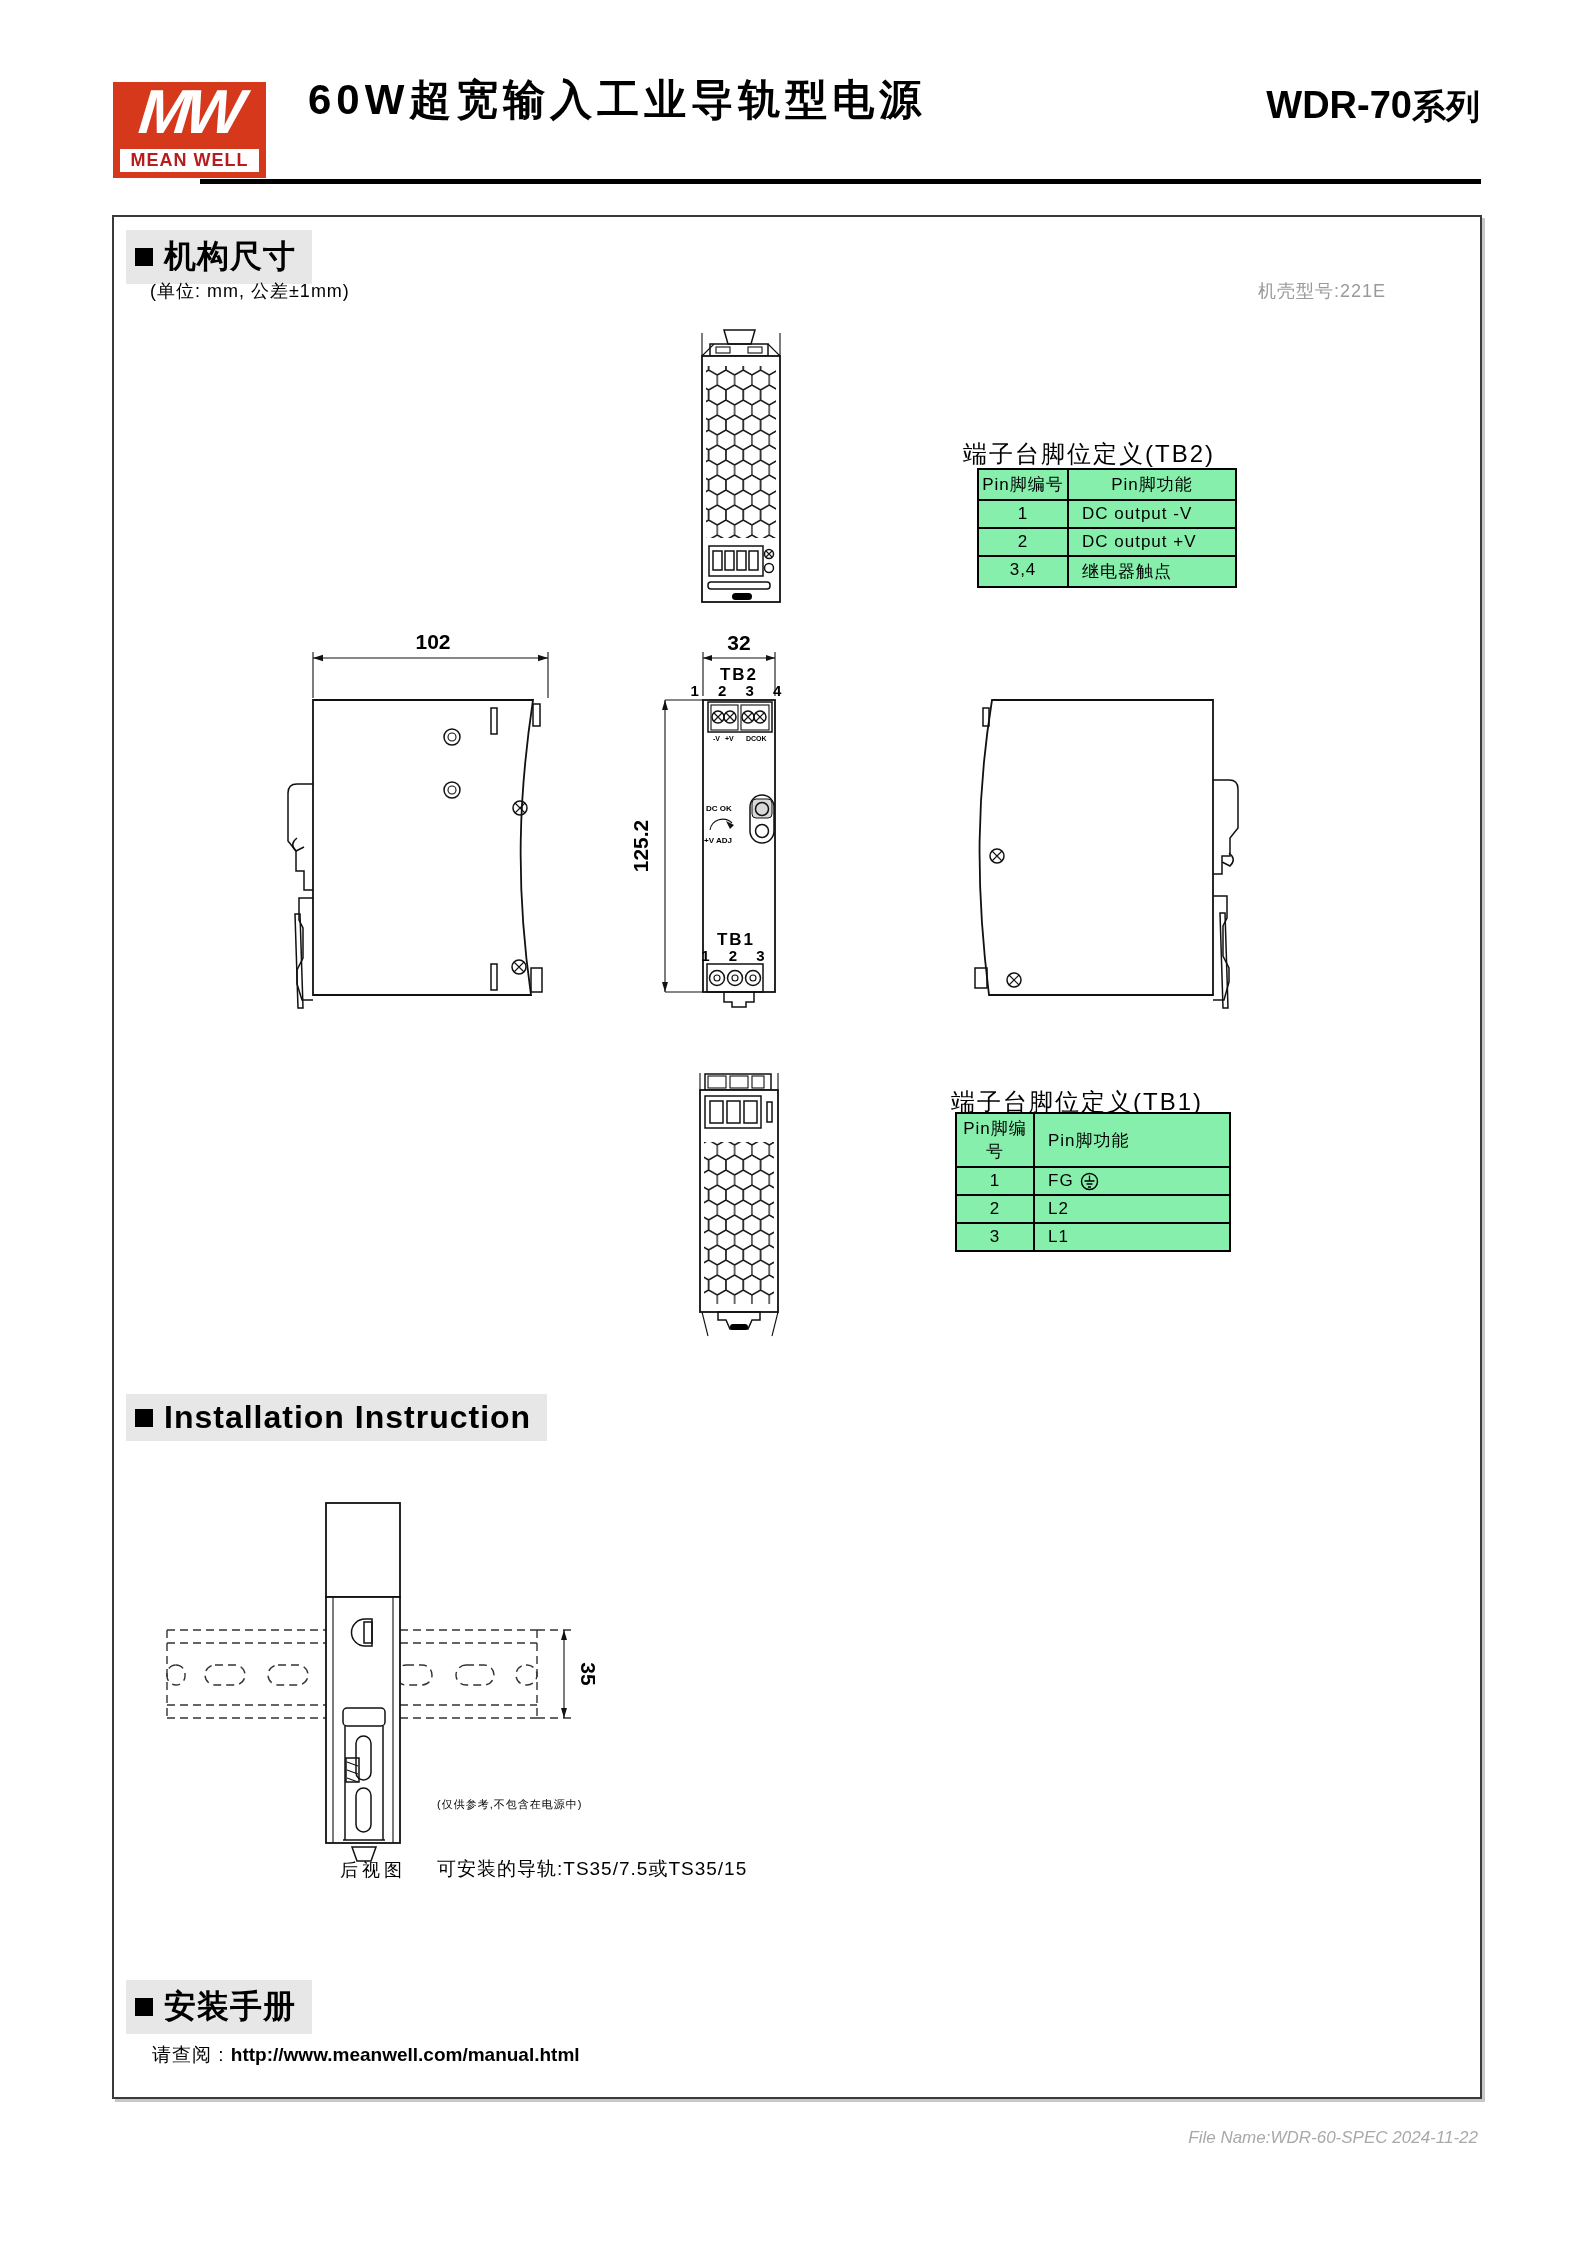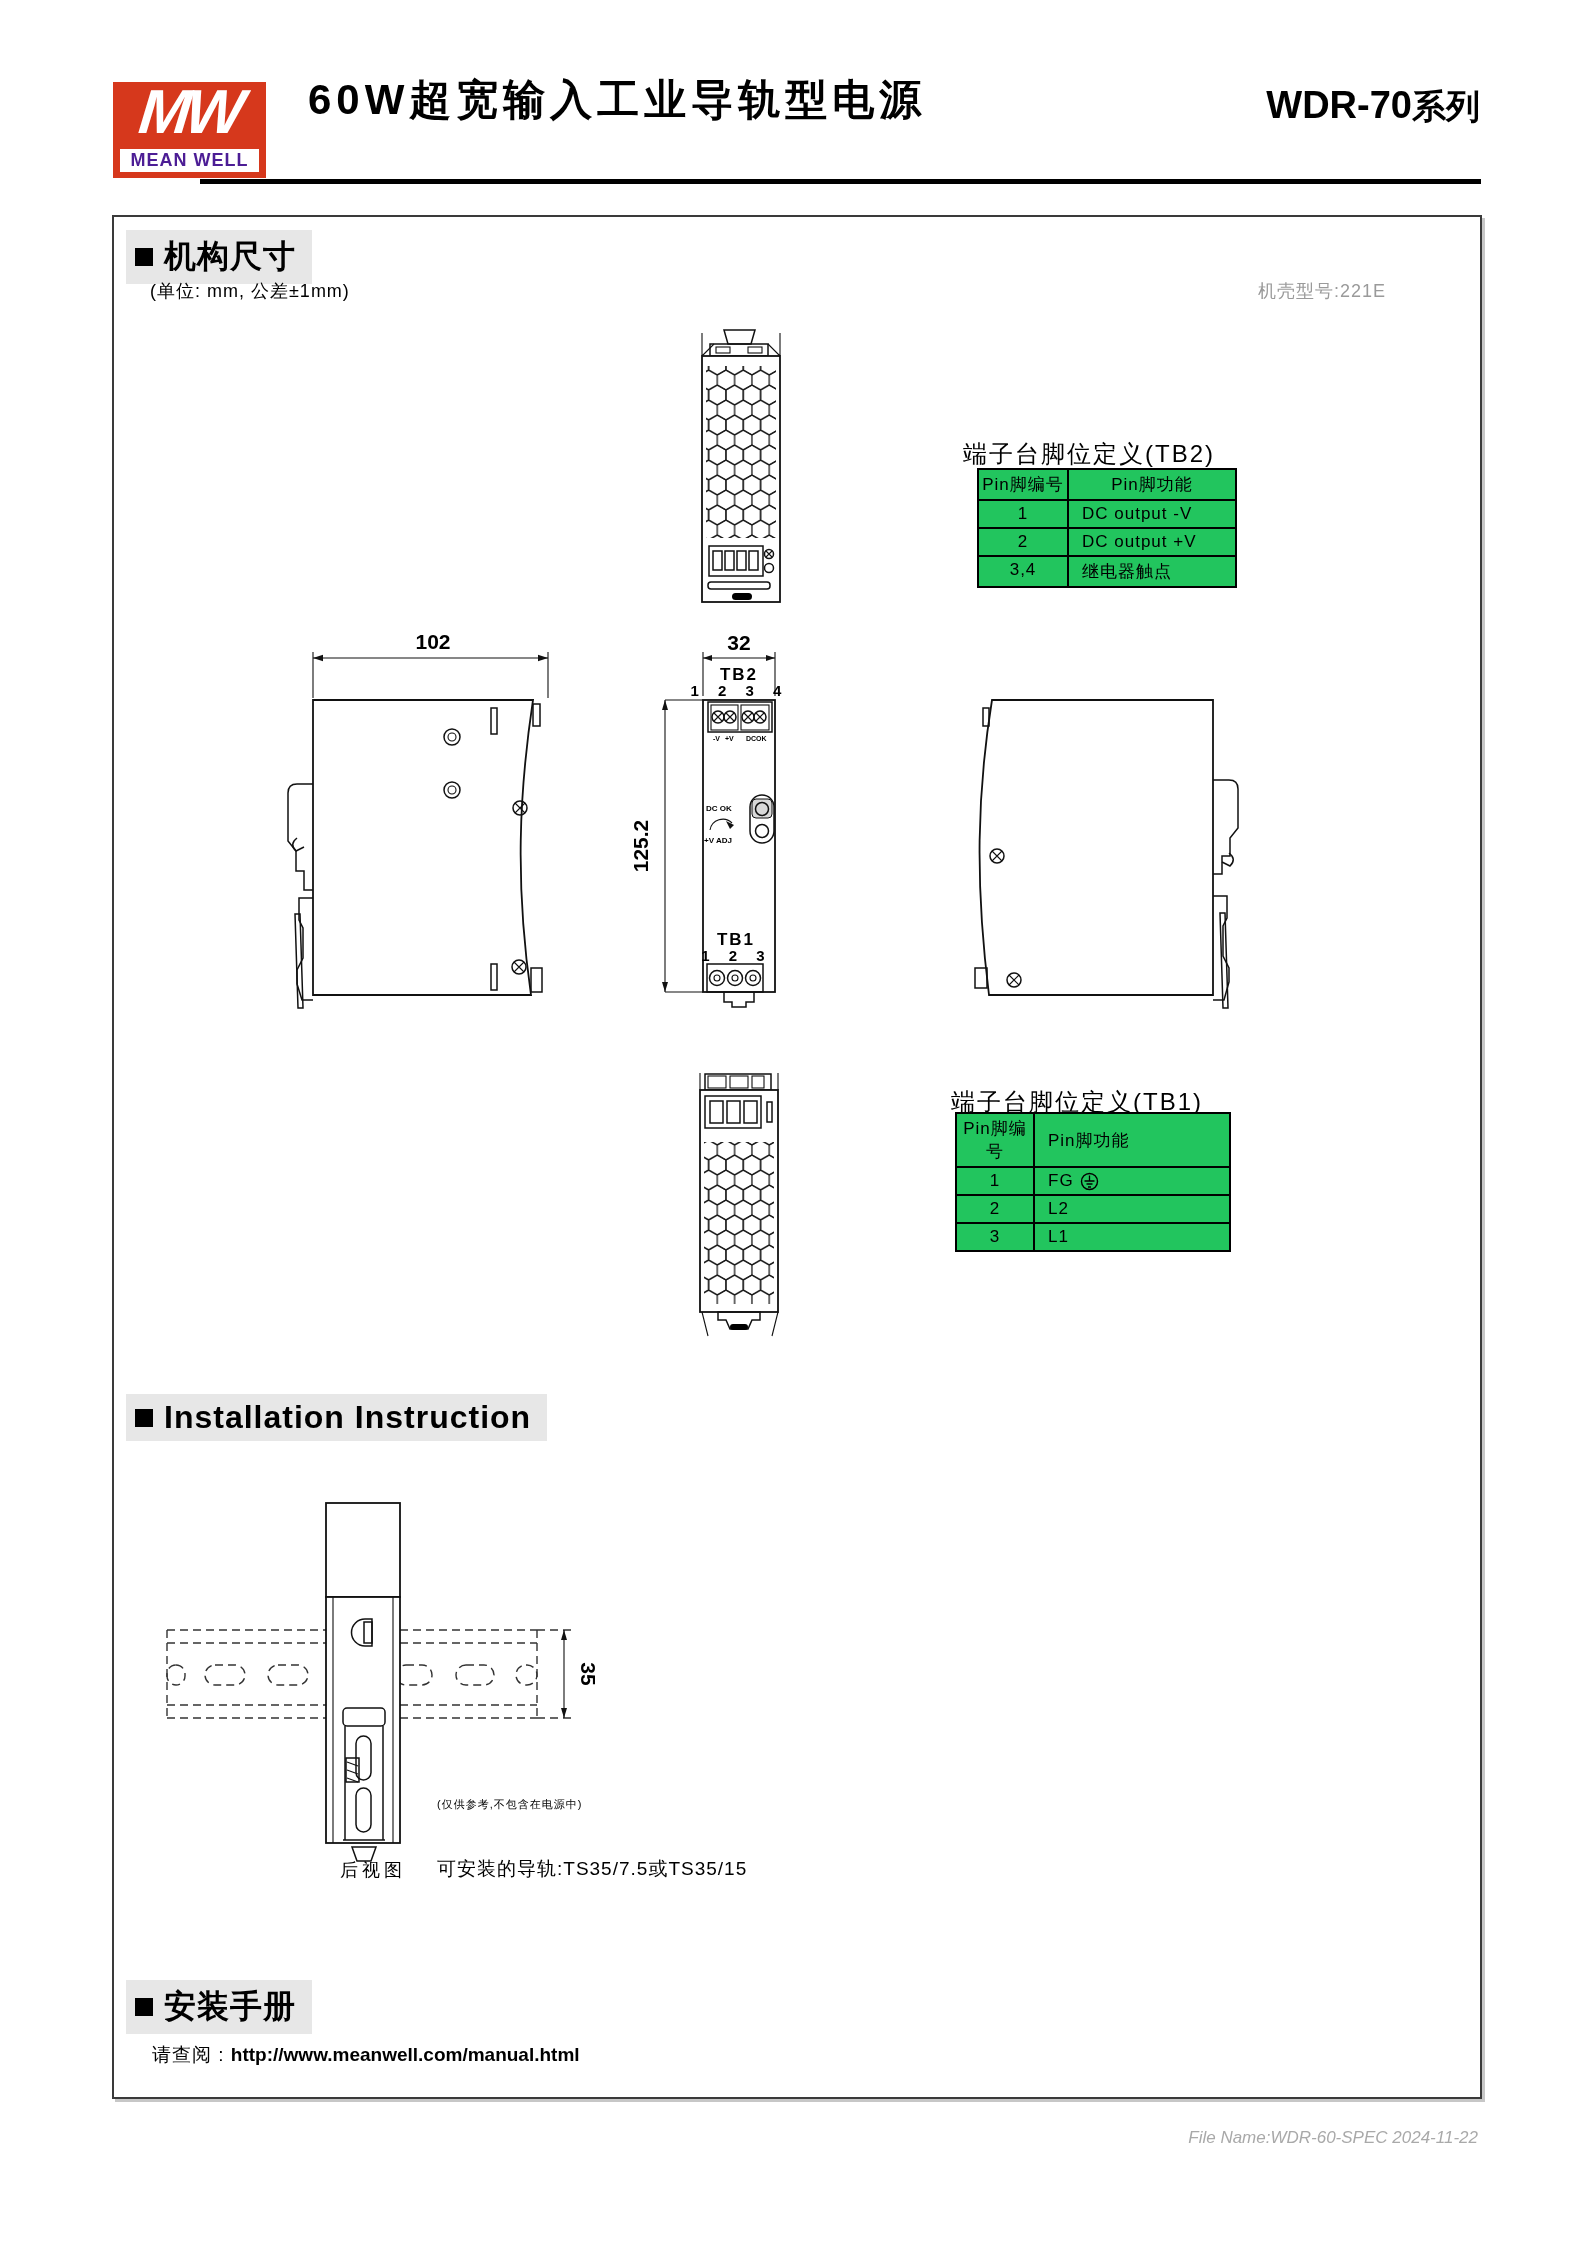--- a/index.html
+++ b/index.html
@@ -7,41 +7,41 @@
         font-family:"Liberation Sans",sans-serif;color:#000;overflow:hidden;}
   .abs{position:absolute;}
 
   
   .logo{left:113px;top:82px;width:153px;height:96px;background:#d6381c;}
   .logo-mw{position:absolute;left:0;right:0;top:-6px;text-align:center;color:#fff;
            font-weight:bold;font-style:italic;font-size:62px;letter-spacing:-5px;
            transform:skewX(-6deg);}
   .logo-band{position:absolute;left:7px;right:7px;bottom:6px;height:23px;background:#fff;
              display:flex;align-items:center;justify-content:center;}
-  .logo-brand{color:#4c1d95;font-weight:bold;font-size:18px;letter-spacing:1px;white-space:nowrap;}
+  .logo-brand{color:#b91c1c;font-weight:bold;font-size:18px;letter-spacing:1px;white-space:nowrap;}
   .doc-title{left:308px;top:72px;font-size:42px;font-weight:700;letter-spacing:5px;white-space:nowrap;}
   .series{left:1060px;top:84px;width:420px;text-align:right;white-space:nowrap;}
   .series .b{font-size:38px;font-weight:bold;}
   .series .c{font-size:34px;font-weight:bold;}
   .header-rule{left:200px;top:179px;width:1281px;height:5px;background:#000;}
 
   .content-box{left:112px;top:215px;width:1366px;height:1880px;border:2px solid #3a3a3a;
                box-shadow:3px 3px 0 #c7c7c7;}
 
   
   .sec{display:flex;align-items:center;gap:11px;background:#e7e7e7;padding:5px 16px 5px 9px;}
   .sec .sq{width:18px;height:18px;background:#000;flex:0 0 auto;}
   .sec .t{font-size:32px;font-weight:bold;white-space:nowrap;letter-spacing:1px;}
 
   .note18{font-size:18px;letter-spacing:1px;white-space:nowrap;}
   .gray{color:#9a9a9a;}
 
   
   .tbl-title{font-size:24px;letter-spacing:2px;white-space:nowrap;}
-  .ptable{border:2px solid #000;background:#22c55e;}
+  .ptable{border:2px solid #000;background:#86efac;}
   .prow{display:flex;border-top:2px solid #000;}
   .prow.first{border-top:none;}
   .pc1{text-align:center;border-right:2px solid #000;padding:3px 0;font-size:17px;letter-spacing:1px;}
   .pc2{flex:1;padding:3px 0 3px 13px;font-size:17px;letter-spacing:1px;display:flex;align-items:center;gap:6px;}
   .tb2 .pc1{width:88px;}
   .tb1 .pc1{width:76px;}
 
   
   .body{fill:#fff;stroke:#111;stroke-width:1.8;}
   .ln{stroke:#111;stroke-width:1.1;fill:none;}

